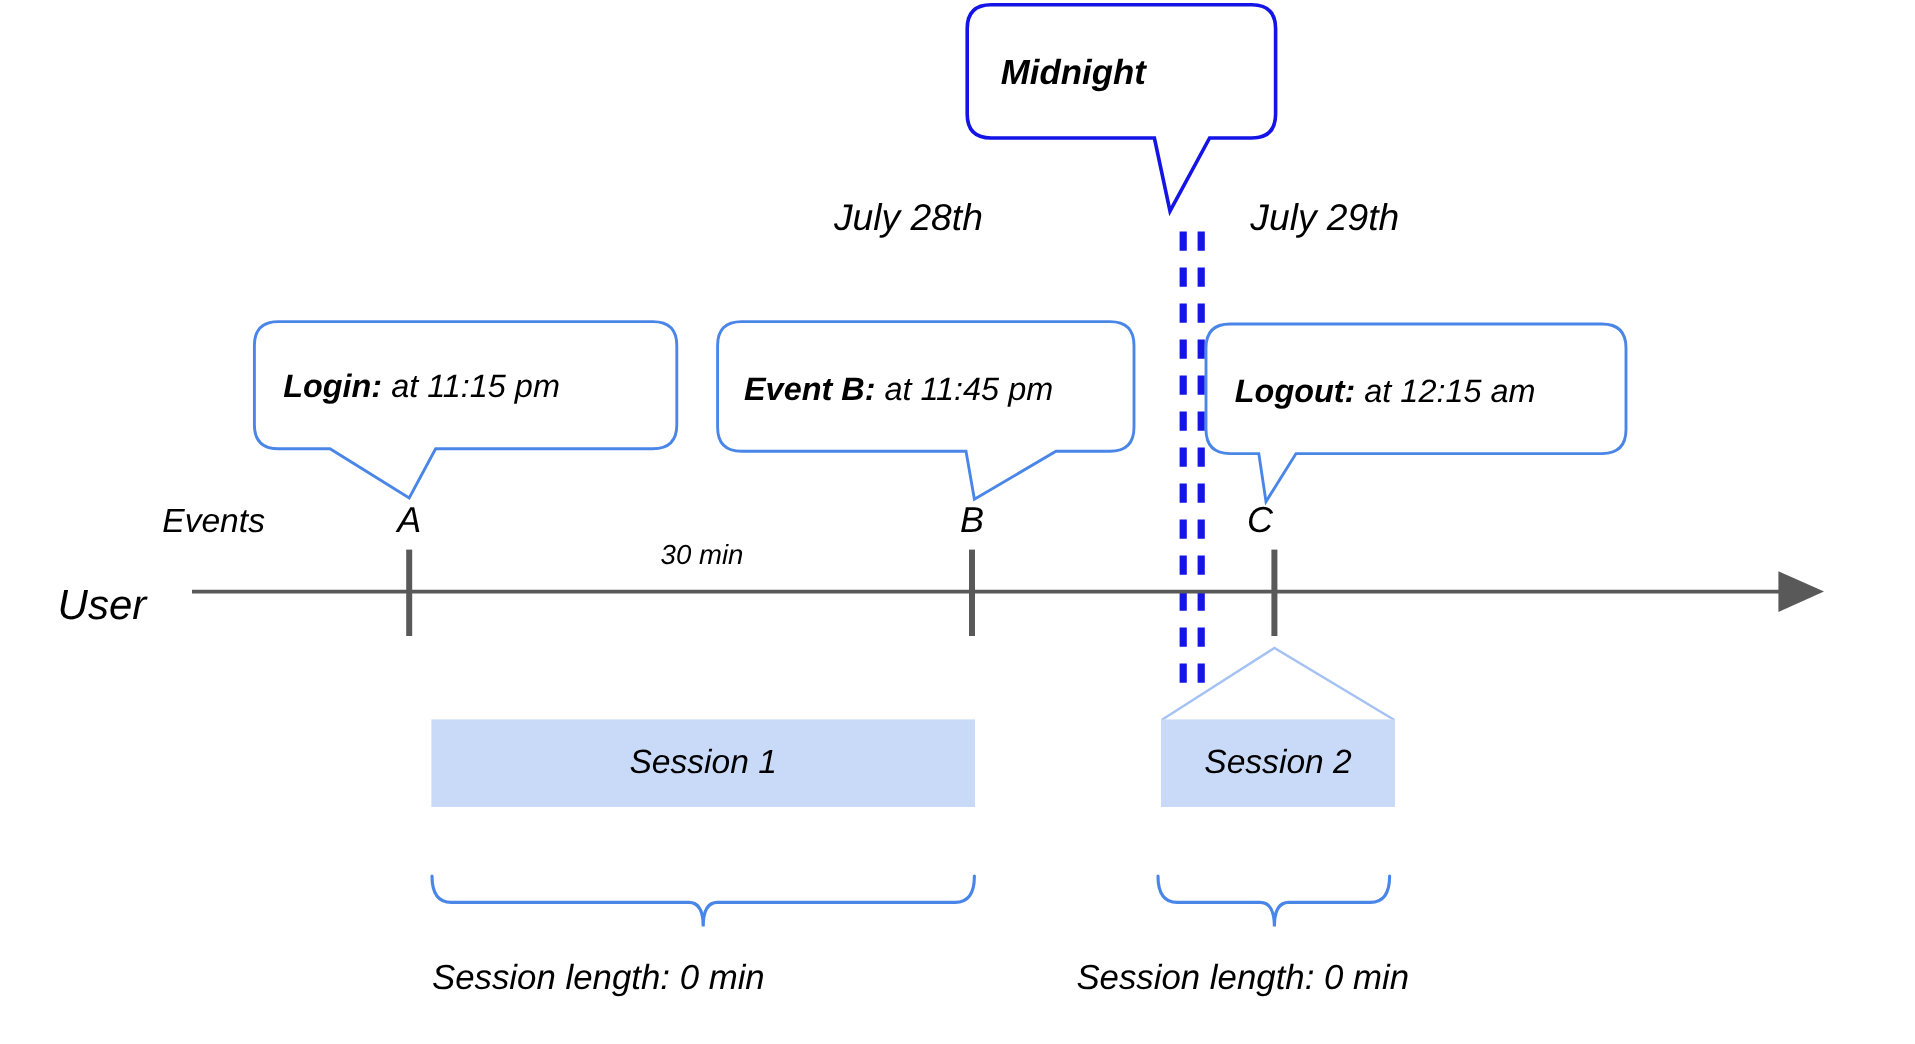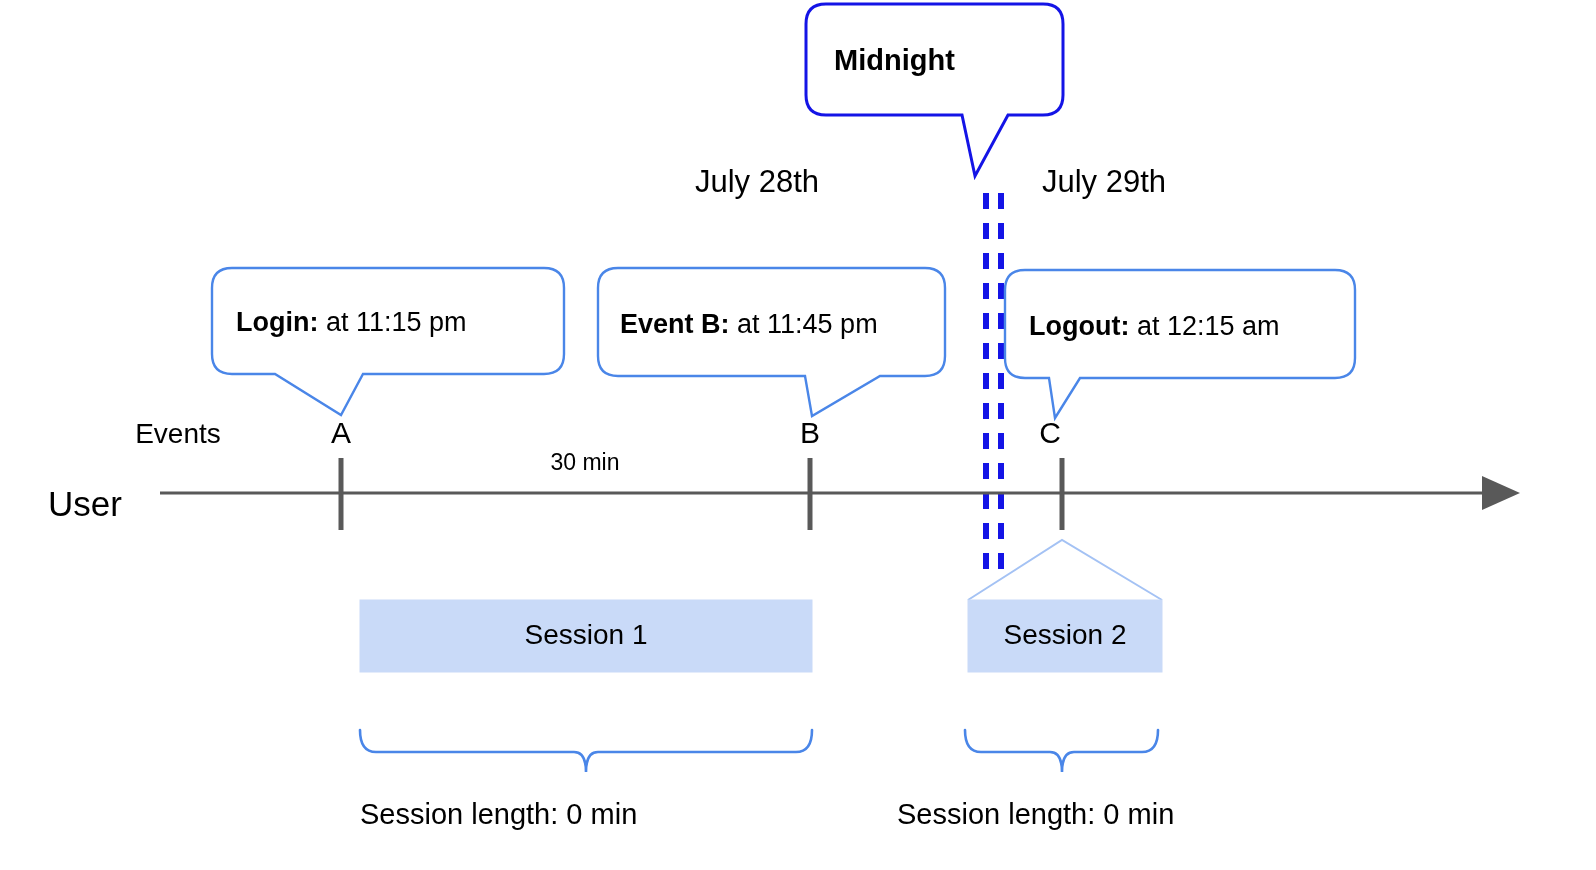--- a/index.html
+++ b/index.html
@@ -10,20 +10,21 @@
   body {
     width: 1596px;
     height: 870px;
     font-family: "Liberation Sans", sans-serif;
     overflow: hidden;
   }
   #diagram-root {
     position: relative;
     width: 1596px;
     height: 670px;
+    font-style: italic;
   }
   svg#scene {
     display: block;
     width: 1596px;
     height: 870px;
   }
   text {
     font-family: "Liberation Sans", sans-serif;
     fill: #000000;
   }

